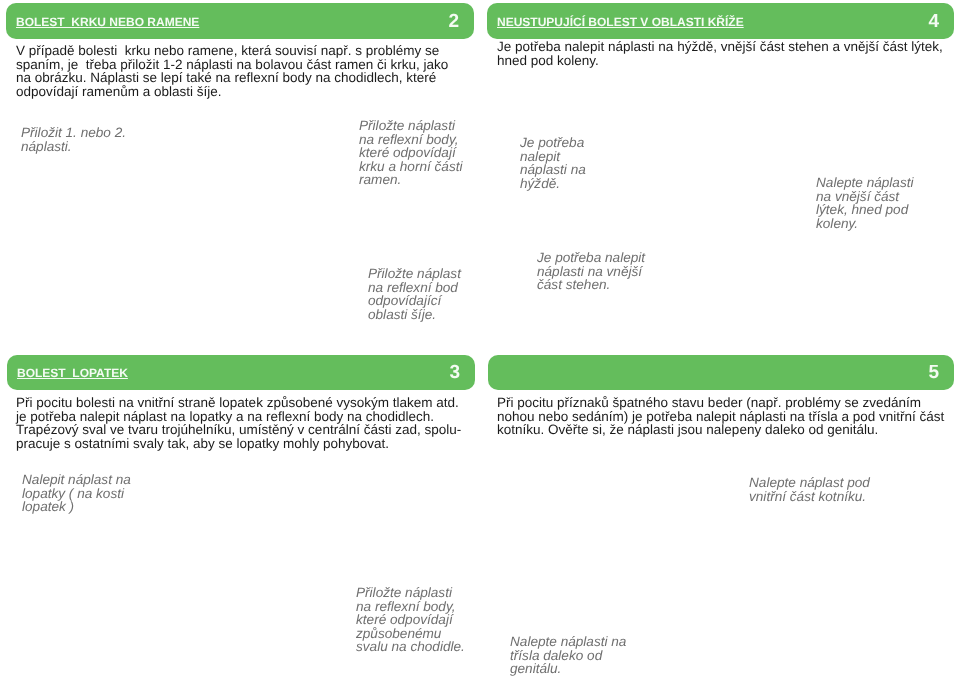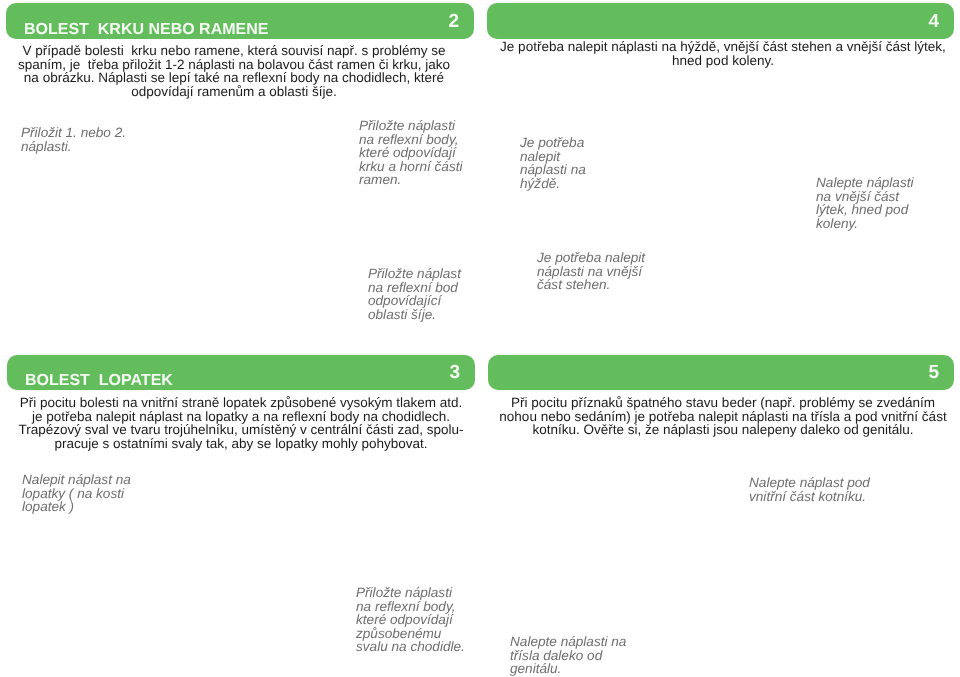--- a/index.html
+++ b/index.html
@@ -4,46 +4,47 @@
 <title>Bolest</title>
 <style>
   html,body{margin:0;padding:0;}
   body{width:960px;height:677px;background:#ffffff;overflow:hidden;position:relative;
        font-family:"Liberation Sans",sans-serif;
        -webkit-font-smoothing:antialiased;text-rendering:geometricPrecision;}
   .page{position:relative;width:960px;height:677px;background:#ffffff;}
   .panel{position:absolute;left:0;top:0;}
   .panel-header{position:absolute;border-radius:10px;box-sizing:border-box;overflow:hidden;
        background:#64bd5c;}
-  .panel-title{position:absolute;left:10px;top:1px;height:100%;margin:8px;padding:0;
+  .panel-title{position:absolute;left:10px;top:1px;height:100%;margin:0;padding:0;
        display:flex;align-items:center;
-       color:#f4fbf3;font-size:16px;font-weight:bold;letter-spacing:0;white-space:pre;}
+       color:#f4fbf3;font-size:12px;font-weight:bold;letter-spacing:0;white-space:pre;text-decoration:underline;}
   .panel-number{position:absolute;right:15px;top:1px;height:100%;display:flex;align-items:center;
        color:#f4fbf3;font-size:19px;font-weight:bold;}
   .panel-body{position:absolute;margin:0;font-size:13.5px;color:#1b1b1b;line-height:13.5px;
-       text-align:center;white-space:pre-wrap;hyphens:manual;}
+       text-align:left;white-space:pre-wrap;hyphens:manual;}
   .caption{position:absolute;font-size:13.6px;color:#6f6f6f;font-style:italic;
        line-height:13.5px;hyphens:manual;}
 </style>
 </head>
 <body>
 
 <div class="page">
   <section class="panel">
     <div class="panel-header" style="left:6px;top:2.5px;width:468px;height:36px">
       <h2 class="panel-title">BOLEST  KRKU NEBO RAMENE</h2>
       <span class="panel-number">2</span>
     </div>
     <p class="panel-body" style="left:16px;top:44px;width:436px">V případě bolesti  krku nebo ramene, která souvisí např. s problémy se spaním, je  třeba přiložit 1-2 náplasti na bolavou část ramen či krku, jako na obrázku. Náplasti se lepí také na reflexní body na chodidlech, které odpovídají ramenům a oblasti šíje.</p>
     <div class="caption" style="left:21px;top:126px;width:109px">Přiložit 1. nebo 2. náplasti.</div>
     <div class="caption" style="left:359px;top:119px;width:104px">Přiložte náplasti na reflexní body, které odpovídají krku a horní části ramen.</div>
     <div class="caption" style="left:368px;top:267px;width:102px">Přiložte náplast na reflexní bod odpovídající oblasti šíje.</div>
   </section>
   <section class="panel">
     <div class="panel-header" style="left:487px;top:2.5px;width:467px;height:36px">
+      <h2 class="panel-title">NEUSTUPUJÍCÍ BOLEST V OBLASTI KŘÍŽE</h2>
       <span class="panel-number">4</span>
     </div>
     <p class="panel-body" style="left:497px;top:40px;width:452px">Je potřeba nalepit náplasti na hýždě, vnější část stehen a vnější část lýtek, hned pod koleny.</p>
     <div class="caption" style="left:520px;top:136px;width:85px">Je potřeba nalepit náplasti na hýždě.</div>
     <div class="caption" style="left:816px;top:176px;width:116px">Nalepte náplasti na vnější část lýtek, hned pod koleny.</div>
     <div class="caption" style="left:537px;top:251px;width:132px">Je potřeba nalepit náplasti na vnější část stehen.</div>
   </section>
   <section class="panel">
     <div class="panel-header" style="left:7px;top:355px;width:468px;height:34.5px">
       <h2 class="panel-title">BOLEST  LOPATEK</h2>

